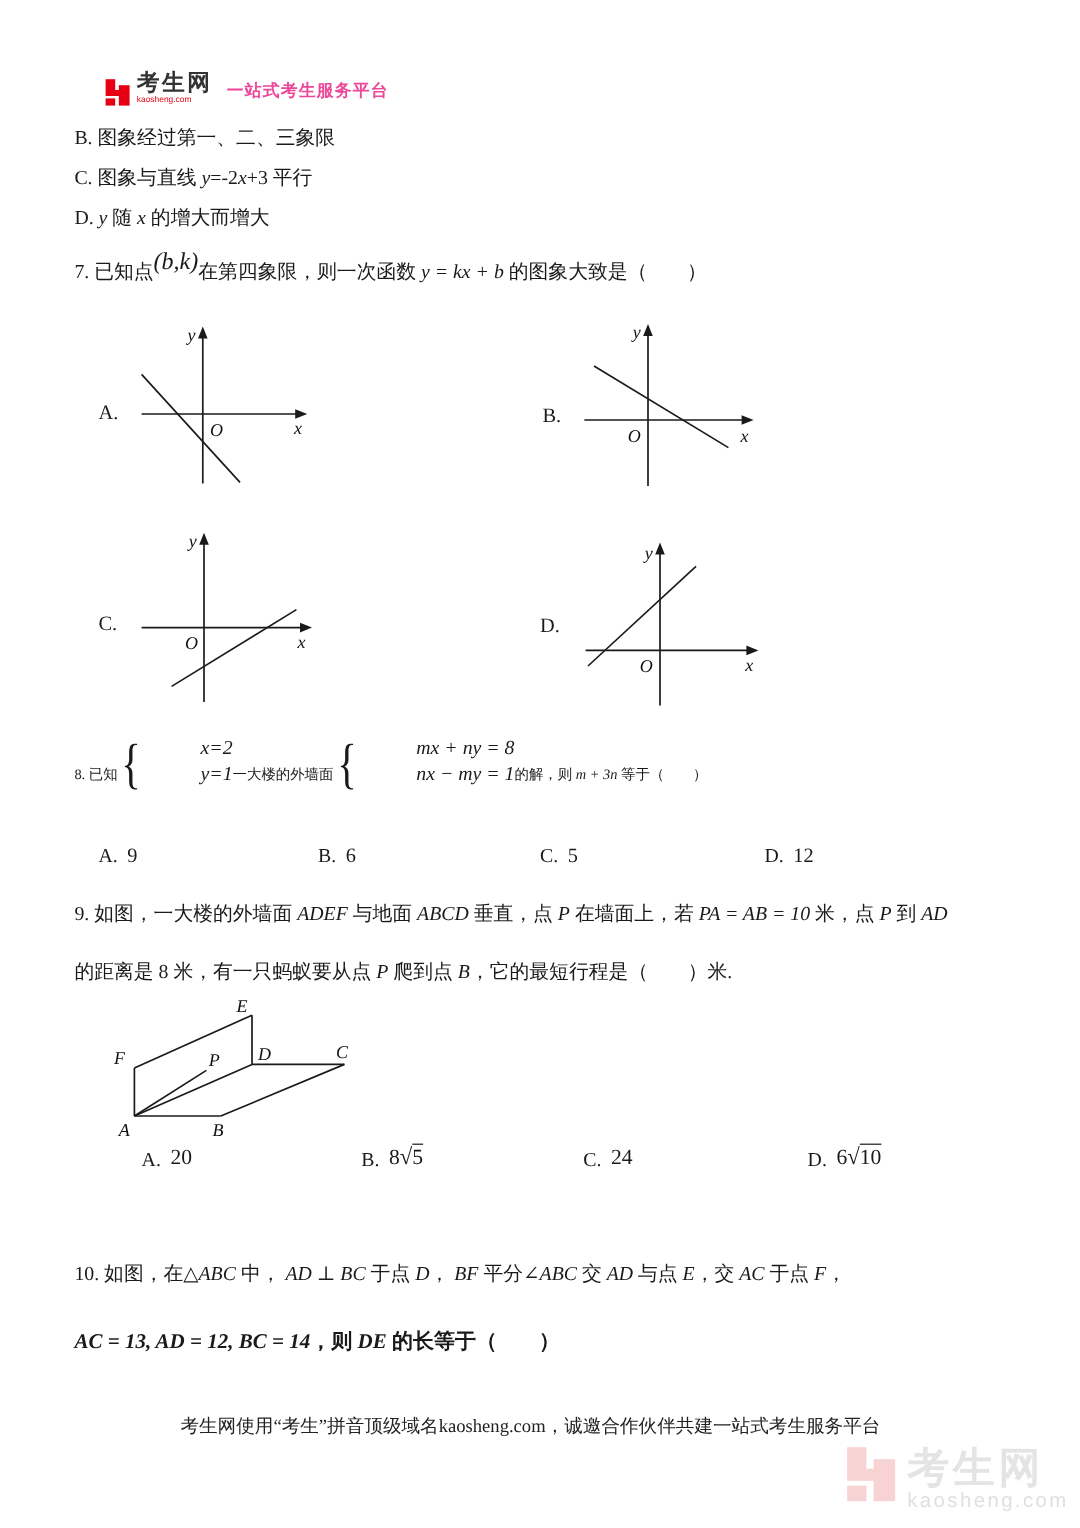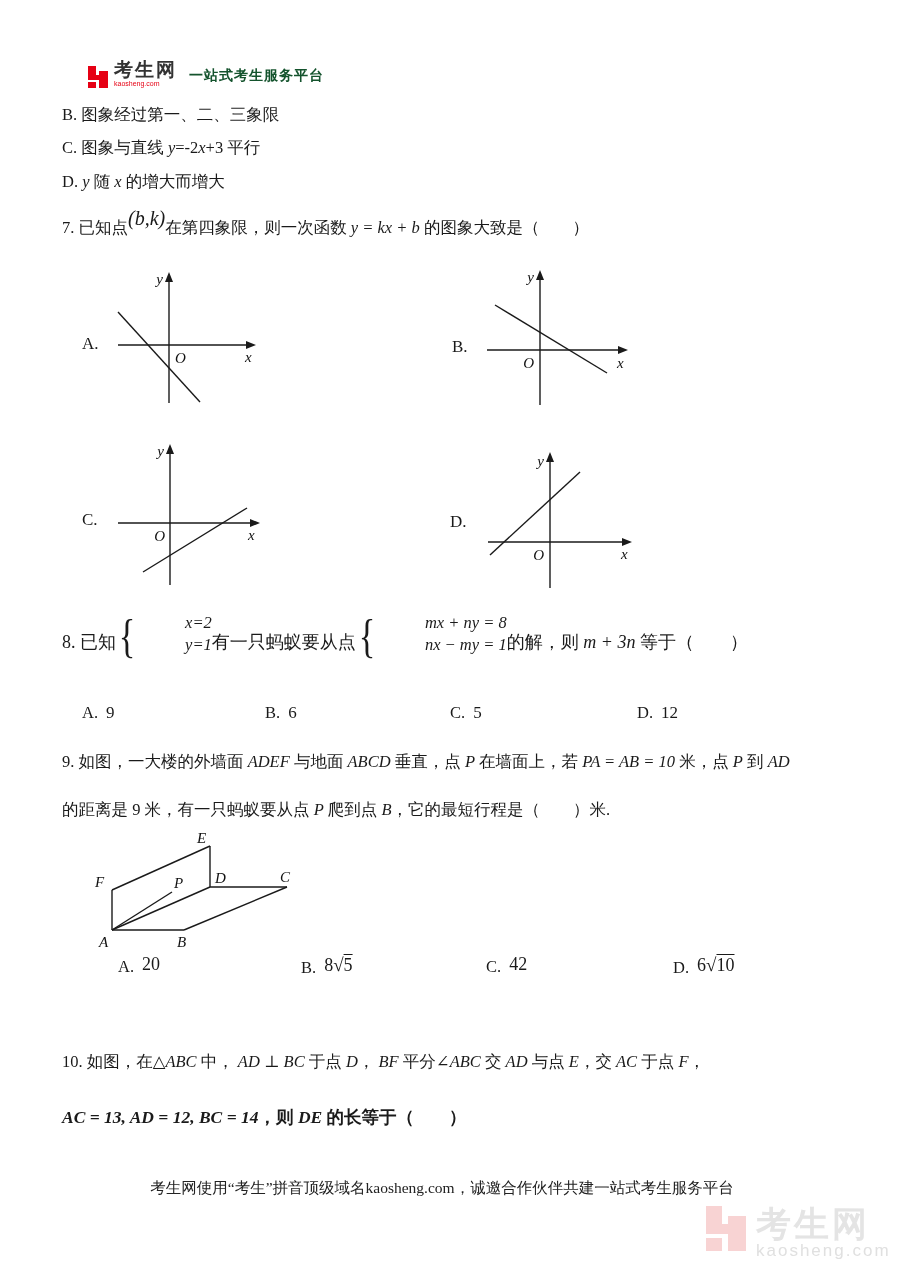--- a/index.html
+++ b/index.html
@@ -17,35 +17,35 @@
   .hdr { position:absolute; left:88px; top:60px; display:flex; align-items:flex-end; }
   .lm { position:relative; width:21px; height:22px; }
   .lm div { position:absolute; background:#e60014; }
   .lm .a { left:0; top:0; width:8px; height:14px; }
   .lm .b { left:0; top:16px; width:8px; height:6px; }
   .lm .c { left:11px; top:5px; width:9px; height:17px; }
   .lm .d { left:6px; top:9px; width:7px; height:5px; }
   .hdr-text { margin-left:5px; }
   .logo-cn { font-size:19px; font-weight:bold; color:#333; letter-spacing:2px; font-family:"Liberation Sans",sans-serif; line-height:1; }
   .logo-dom { font-size:7px; color:#e60014; font-family:"Liberation Sans",sans-serif; line-height:1.3; }
-  .tagline { margin-left:12px; font-size:14px; font-weight:bold; color:#14532d; font-family:"Liberation Sans",sans-serif; position:relative; top:-3px; letter-spacing:1px; }
+  .tagline { margin-left:12px; font-size:14px; font-weight:bold; color:#ec4899; font-family:"Liberation Sans",sans-serif; position:relative; top:-3px; letter-spacing:1px; }
 
   
   .glabel { position:absolute; font-size:17px; }
   svg text { font-family:"Liberation Serif","DejaVu Serif",serif; font-style:italic; font-size:15px; fill:#111; }
   svg line { stroke:#1a1a1a; stroke-width:1.4; }
   svg polygon { fill:#1a1a1a; }
 
   
   .q8row { position:absolute; left:62px; top:612px; display:flex; align-items:flex-end; }
   .brace { font-size:46px; font-weight:400; line-height:0.9; position:relative; top:3px; transform:scaleX(0.75); }
   .sys { display:flex; align-items:center; }
   .sys-lines { display:flex; flex-direction:column; justify-content:center;margin-left:47px; }
   .sys-lines span { font-style:italic; font-size:16.5px; line-height:22px; }
-  .q8row .txt { font-size:18px; position:relative; top:-2px; white-space:nowrap; }
+  .q8row .txt { font-size:12px; position:relative; top:-2px; white-space:nowrap; }
 
   .opt-row { position:absolute; left:0; width:900px; height:28px; }
   .opt { position:absolute; font-size:16.5px; white-space:nowrap; }
   .opt .val { font-size:17px; margin-left:8px; }
   .opt .big { font-size:18px; position:relative; top:-2px; }
   .rsign { font-size:19px; }
   .rcand { text-decoration:overline; }
 
   
   .footer { position:absolute; top:1178px; left:0; width:884px; text-align:center; font-size:15.5px; color:#222; }
@@ -135,40 +135,40 @@
 
   <div class="q8row">
     <span class="txt"><span>8.  已知</span></span>
     <span class="sys">
       <span class="brace">{</span>
       <span class="sys-lines">
         <span class="mi">x=2</span>
         <span class="mi">y=1</span>
       </span>
     </span>
-    <span class="txt">有一只蚂蚁要从点</span>
+    <span class="txt">一大楼的外墙面</span>
     <span class="sys">
       <span class="brace">{</span>
       <span class="sys-lines">
         <span class="mi">mx + ny = 8</span>
         <span class="mi">nx − my = 1</span>
       </span>
     </span>
     <span class="txt"><span>的解，则 </span><span class="mi">m + 3n</span><span> 等于（　　）</span></span>
   </div>
 
   <div class="opt-row" style="top:703px;">
     <span class="opt" style="left:82px;"><span>A.</span><span class="val">9</span></span>
     <span class="opt" style="left:265px;"><span>B.</span><span class="val">6</span></span>
     <span class="opt" style="left:450px;"><span>C.</span><span class="val">5</span></span>
     <span class="opt" style="left:637px;"><span>D.</span><span class="val">12</span></span>
   </div>
 
   <div class="tline" style="left:62px; top:750px;"><span>9.  如图，一大楼的外墙面 </span><span class="mi">ADEF</span><span> 与地面 </span><span class="mi">ABCD</span><span> 垂直，点 </span><span class="mi">P</span><span> 在墙面上，若 </span><span class="mi">PA = AB = 10</span><span> 米，点 </span><span class="mi">P</span><span> 到 </span><span class="mi">AD</span></div>
-  <div class="tline" style="left:62px; top:798px;"><span>的距离是 9 米，有一只蚂蚁要从点 </span><span class="mi">P</span><span> 爬到点 </span><span class="mi">B</span><span>，它的最短行程是（　　）米.</span></div>
+  <div class="tline" style="left:62px; top:798px;"><span>的距离是 8 米，有一只蚂蚁要从点 </span><span class="mi">P</span><span> 爬到点 </span><span class="mi">B</span><span>，它的最短行程是（　　）米.</span></div>
 
   <svg style="position:absolute; left:84px; top:830px;" width="232" height="130" viewBox="0 0 232 130">
     <line x1="28" y1="60" x2="126" y2="16"></line>
     <line x1="126" y1="16" x2="126" y2="57"></line>
     <line x1="28" y1="60" x2="28" y2="100"></line>
     <line x1="28" y1="100" x2="126" y2="57"></line>
     <line x1="126" y1="57" x2="203" y2="57"></line>
     <line x1="28" y1="100" x2="100" y2="100"></line>
     <line x1="100" y1="100" x2="203" y2="57"></line>
     <line x1="28" y1="100" x2="88" y2="62"></line>
@@ -177,21 +177,21 @@
     <text x="90" y="58">P</text>
     <text x="131" y="53">D</text>
     <text x="196" y="52">C</text>
     <text x="15" y="117">A</text>
     <text x="93" y="117">B</text>
   </svg>
 
   <div class="opt-row" style="top:956px;margin-left:36px;">
     <span class="opt" style="left:82px;"><span>A.</span><span class="val big">20</span></span>
     <span class="opt" style="left:265px;"><span>B.</span><span class="val big"><span>8</span><span class="rsign">√</span><span class="rcand">5</span></span></span>
-    <span class="opt" style="left:450px;"><span>C.</span><span class="val big">42</span></span>
+    <span class="opt" style="left:450px;"><span>C.</span><span class="val big">24</span></span>
     <span class="opt" style="left:637px;"><span>D.</span><span class="val big"><span>6</span><span class="rsign">√</span><span class="rcand">10</span></span></span>
   </div>
 
   <div class="tline" style="left:62px; top:1050px;"><span>10.  如图，在</span><span class="mi">△ABC</span><span> 中，  </span><span class="mi">AD ⊥ BC</span><span> 于点 </span><span class="mi">D</span><span>，  </span><span class="mi">BF</span><span> 平分</span><span class="mi">∠ABC</span><span> 交 </span><span class="mi">AD</span><span> 与点 </span><span class="mi">E</span><span>，交 </span><span class="mi">AC</span><span> 于点 </span><span class="mi">F</span><span>，</span></div>
   <div class="tline mathline" style="left:62px; top:1104px;font-weight:bold;"><span class="mi">AC = 13, AD = 12, BC = 14</span><span>，则 </span><span class="mi">DE</span><span> 的长等于（　　）</span></div>
 
   <div class="footer">考生网使用“考生”拼音顶级域名kaosheng.com，诚邀合作伙伴共建一站式考生服务平台</div>
 
   <div class="wm">
     <div class="wm-mark">

